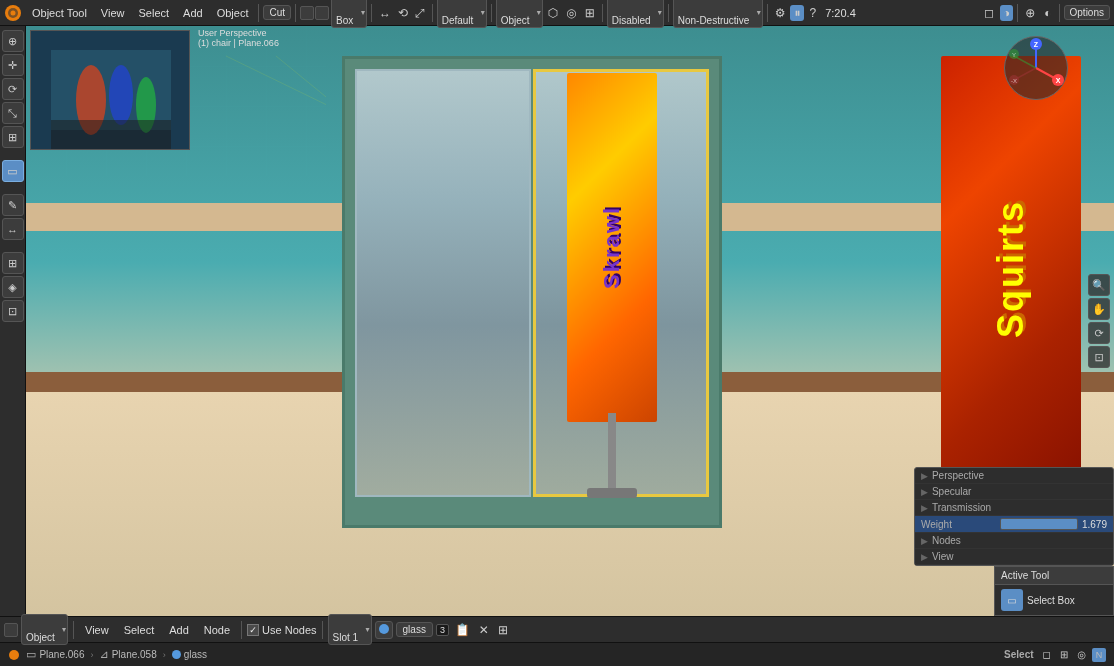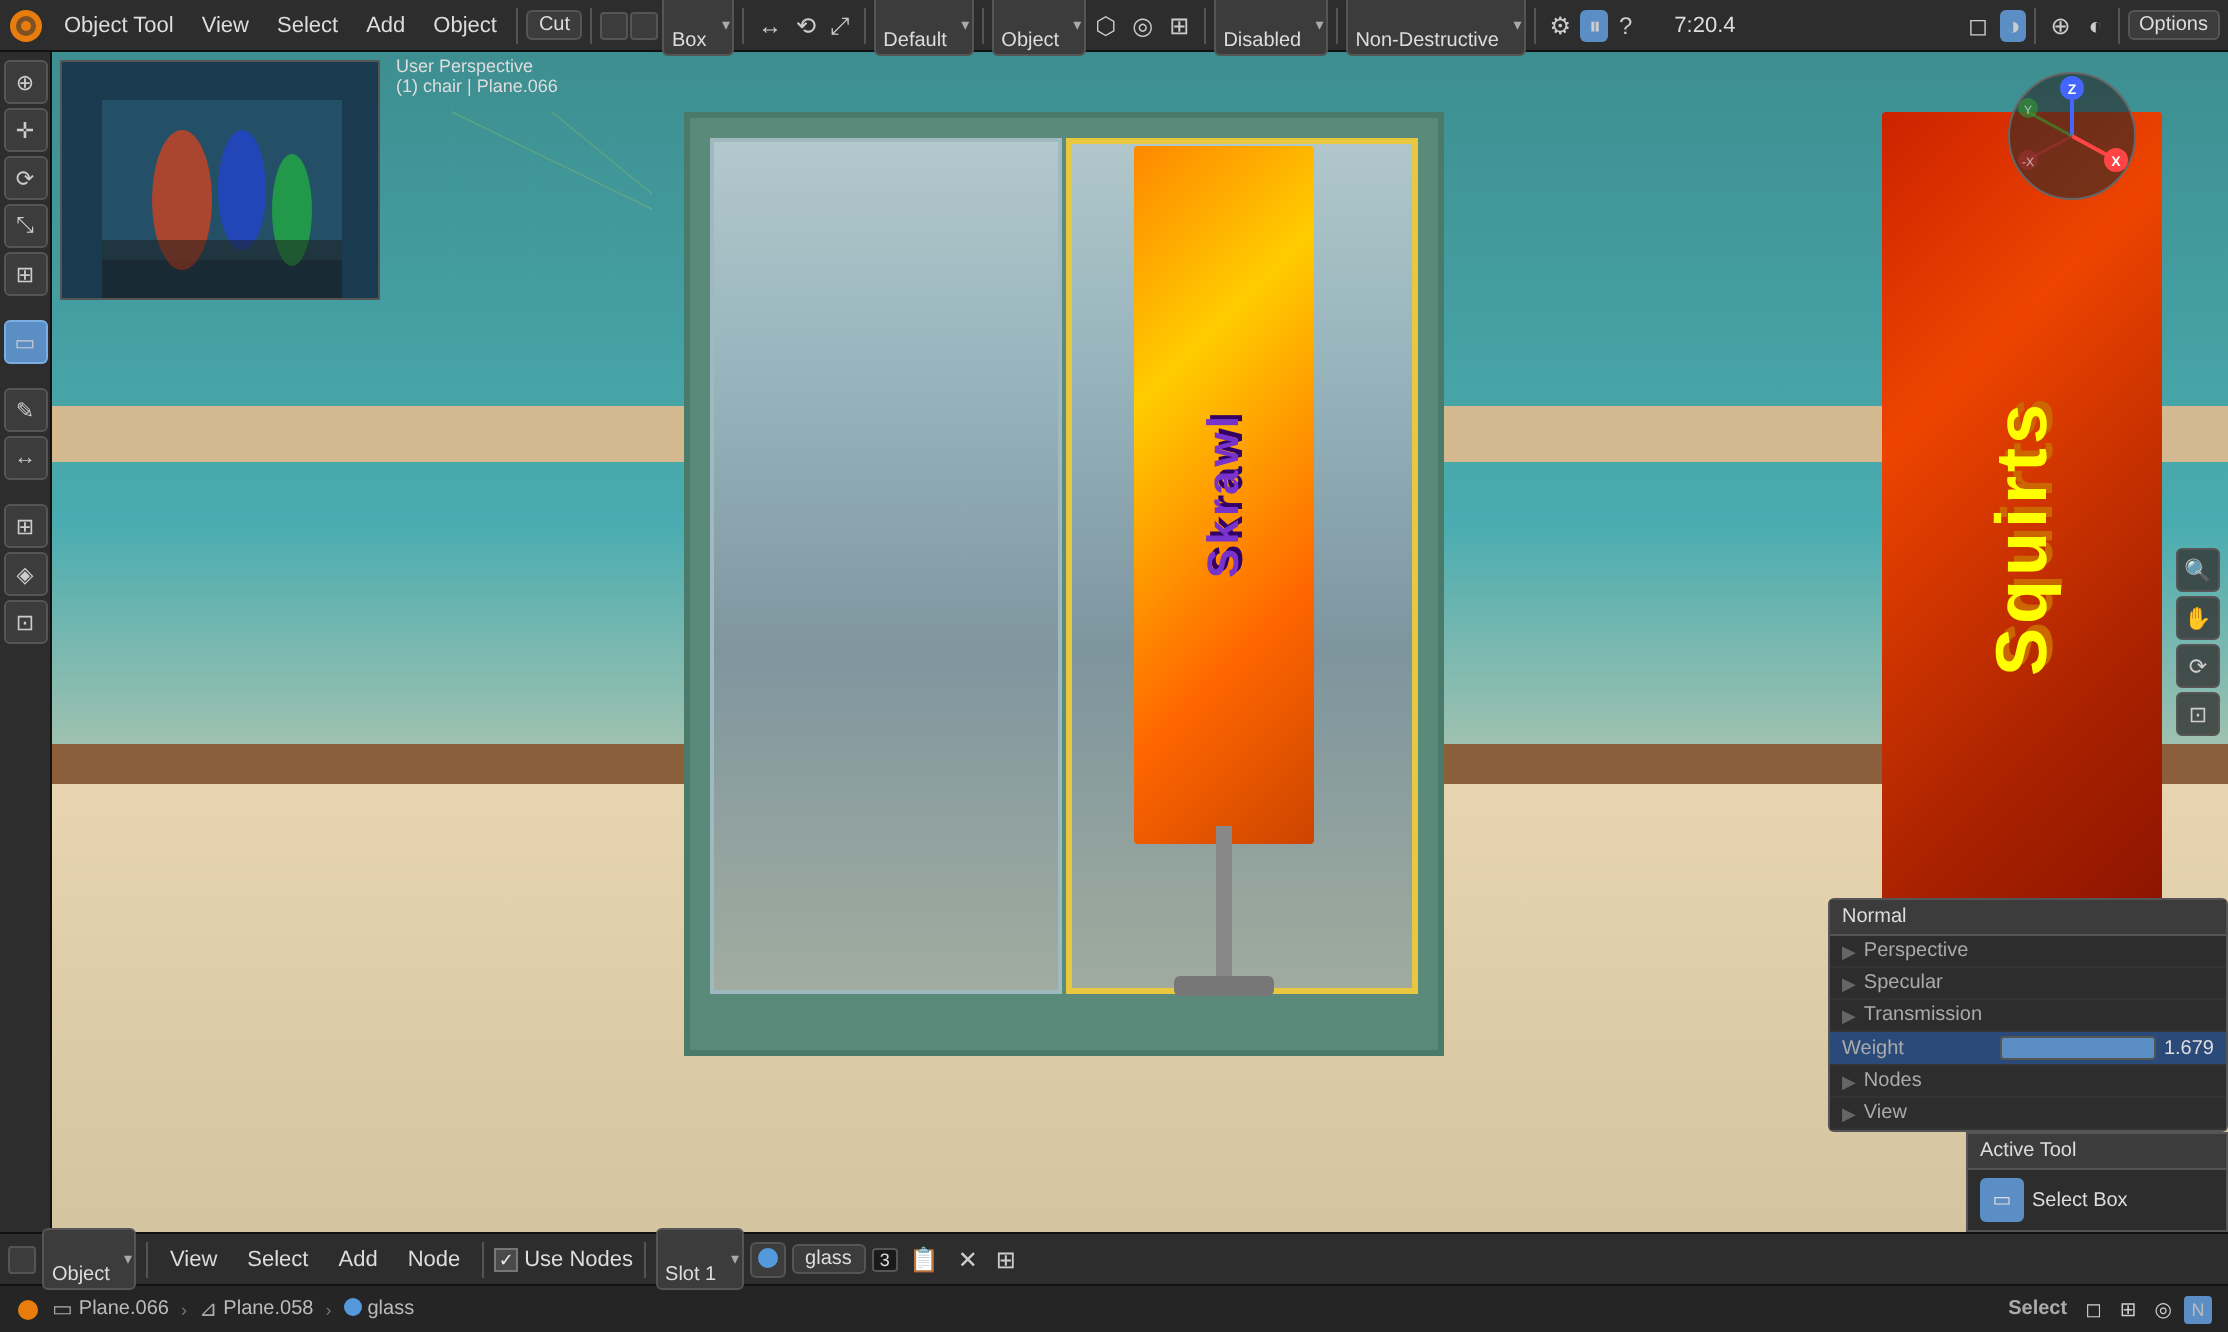--- a/index.html
+++ b/index.html
@@ -589,21 +589,21 @@
       <option>Non-Destructive</option>
     </select>
   </div>
 
   <div class="toolbar-separator"></div>
 
   <button class="toolbar-icon-btn">⚙</button>
   <button class="toolbar-icon-btn" style="background:#5b8ec5;border-radius:3px;padding:1px 4px;">⏸</button>
   <button class="toolbar-icon-btn">?</button>
 
-  <span style="font-size:11px;color:#ddd;margin-left:16px;">7:20.4</span>
+  <span style="font-size:11px;color:#ddd;margin-left:4px;">7:20.4</span>
 
   <div style="flex:1;"></div>
 
   <div style="display:flex;align-items:center;gap:3px;">
     <button class="toolbar-icon-btn">◻</button>
     <button class="toolbar-icon-btn" style="background:#5b8ec5;border-radius:3px;">◑</button>
   </div>
   <div class="toolbar-separator"></div>
   <div style="display:flex;align-items:center;gap:3px;">
     <button class="toolbar-icon-btn">⊕</button>
@@ -723,21 +723,20 @@
     </div>
 
     <div class="right-toolbar">
       <div class="right-tool-btn">🔍</div>
       <div class="right-tool-btn">✋</div>
       <div class="right-tool-btn">⟳</div>
       <div class="right-tool-btn">⊡</div>
     </div>
 
     <div class="shader-panel">
-      <div class="shader-panel-title">Normal</div>
       <div class="shader-row">
         <span style="color:#666;font-size:9px;">▶</span>
         <span class="shader-row-label">Perspective</span>
       </div>
       <div class="shader-row">
         <span style="color:#666;font-size:9px;">▶</span>
         <span class="shader-row-label">Specular</span>
       </div>
       <div class="shader-row">
         <span style="color:#666;font-size:9px;">▶</span>
@@ -753,21 +752,21 @@
       <div class="shader-row">
         <span style="color:#666;font-size:9px;">▶</span>
         <span class="shader-row-label">Nodes</span>
       </div>
       <div class="shader-row">
         <span style="color:#666;font-size:9px;">▶</span>
         <span class="shader-row-label">View</span>
       </div>
     </div>
 
-    <div style="position:absolute;right:0;bottom:0;width:131px;background:#2d2d2d;border:1px solid #555;font-size:10px;z-index:20;">
+    <div style="position:absolute;right:0;bottom:0;width:120px;background:#2d2d2d;border:1px solid #555;font-size:10px;z-index:20;">
       <div style="background:#3c3c3c;padding:3px 6px;border-bottom:1px solid #555;color:#ddd;">Active Tool</div>
       <div style="display:flex;align-items:center;padding:4px 6px;gap:4px;">
         <div style="width:22px;height:22px;background:#5b8ec5;border-radius:3px;display:flex;align-items:center;justify-content:center;font-size:10px;">▭</div>
         <span>Select Box</span>
       </div>
     </div>
 
   </div>
 </div>
 

